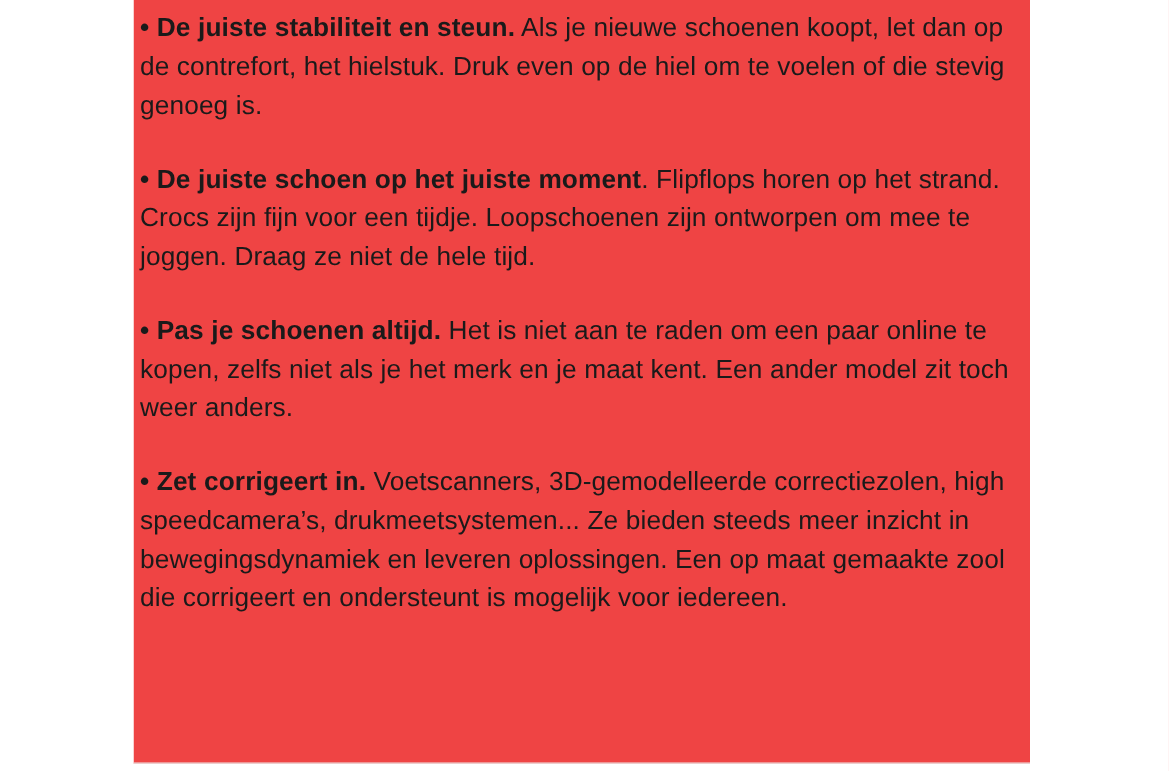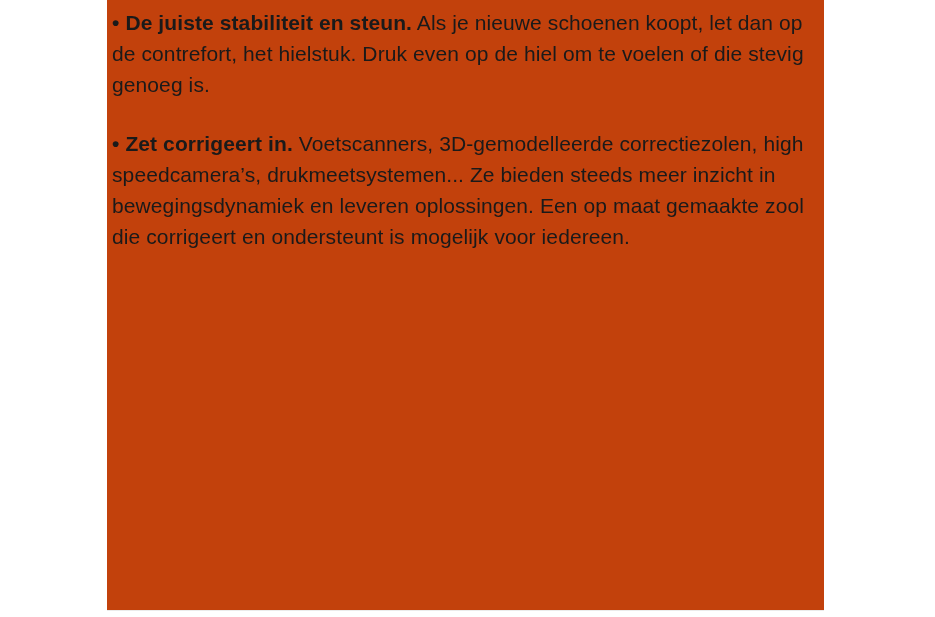--- a/index.html
+++ b/index.html
@@ -10,21 +10,21 @@
     background: #ffffff;
     overflow: hidden;
   }
   .page {
     position: absolute;
     left: 107px;
     top: 0;
     width: 717px;
     height: 611px;
     box-sizing: border-box;
-    background: #c2410c;
+    background: #ef4444;
     border-bottom: 1px solid #ebebeb;
     padding: 7px 0 0 5px;
   }
   .para {
     margin: 0 0 28px 0;
     font-family: "Liberation Sans", sans-serif;
     font-size: 21px;
     line-height: 31px;
     color: #1a1a1a;
     white-space: pre; 
@@ -34,21 +34,27 @@
 </style>
 </head>
 <body>
 
 <div class="page">
 
   <p class="para"><b>• De juiste stabiliteit en steun.</b><span> Als je nieuwe schoenen koopt, let dan op
 de contrefort, het hielstuk. Druk even op de hiel om te voelen of die stevig
 genoeg is.</span></p>
 
+  <p class="para"><b>• De juiste schoen op het juiste moment</b><span>. Flipflops horen op het strand.
+Crocs zijn fijn voor een tijdje. Loopschoenen zijn ontworpen om mee te
+joggen. Draag ze niet de hele tijd.</span></p>
 
+  <p class="para"><b>• Pas je schoenen altijd.</b><span> Het is niet aan te raden om een paar online te
+kopen, zelfs niet als je het merk en je maat kent. Een ander model zit toch
+weer anders.</span></p>
 
   <p class="para"><b>• Zet corrigeert in.</b><span> Voetscanners, 3D-gemodelleerde correctiezolen, high
 speedcamera’s, drukmeetsystemen... Ze bieden steeds meer inzicht in
 bewegingsdynamiek en leveren oplossingen. Een op maat gemaakte zool
 die corrigeert en ondersteunt is mogelijk voor iedereen.</span></p>
 
 
 </div>
 
 </body></html>

